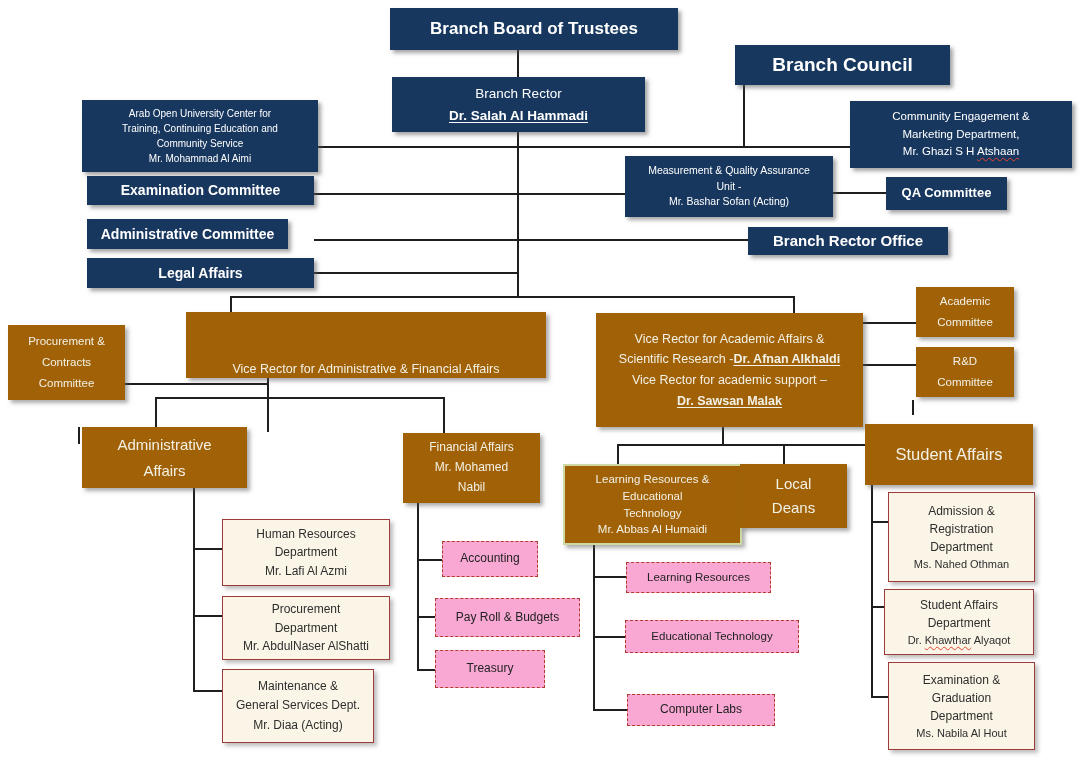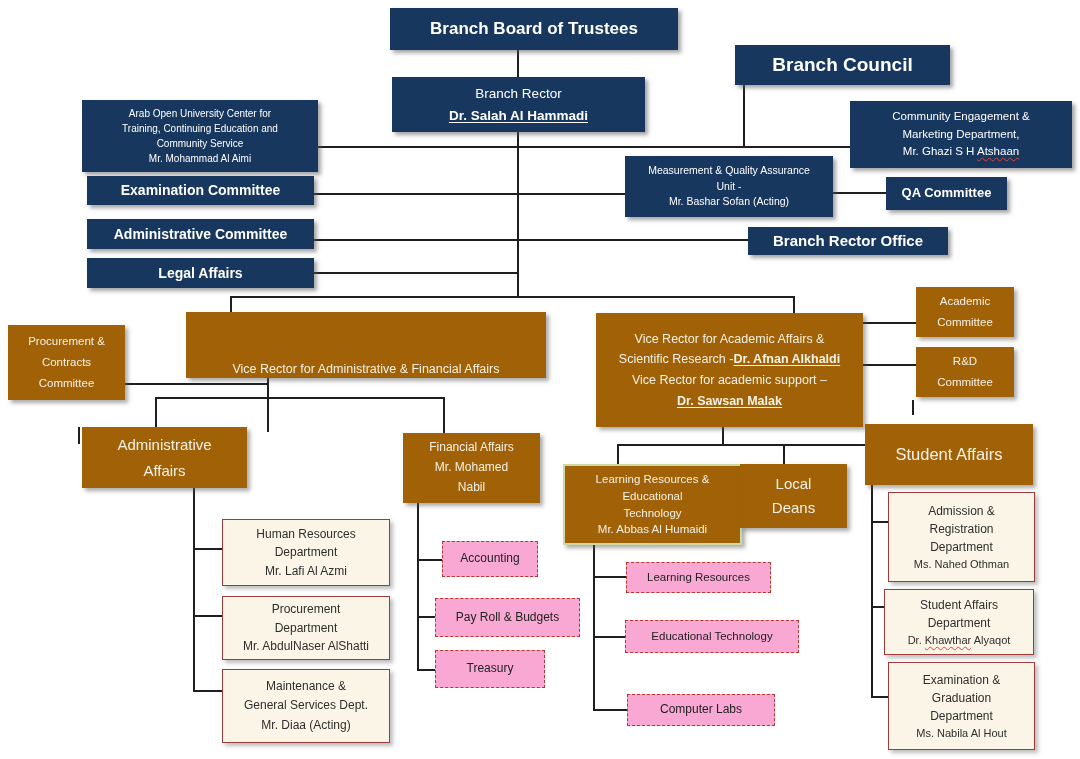--- a/index.html
+++ b/index.html
@@ -100,21 +100,21 @@
   <div class="box navy" style="left:625px;top:156px;width:208px;height:61px;font-size:10.5px;line-height:1.5">
     <span>Measurement &amp; Quality Assurance</span>
     <span>Unit -</span>
     <span>Mr. Bashar Sofan (Acting)</span>
   </div>
 
   <div class="box navy bold" style="left:886px;top:177px;width:121px;height:33px;font-size:13px">
     <span>QA Committee</span>
   </div>
 
-  <div class="box navy bold" style="left:87px;top:219px;width:227px;height:30px;font-size:14px">
+  <div class="box navy bold" style="left:87px;top:219px;width:201px;height:30px;font-size:14px">
     <span>Administrative Committee</span>
   </div>
 
   <div class="box navy bold" style="left:748px;top:227px;width:200px;height:28px;font-size:15px">
     <span>Branch Rector Office</span>
   </div>
 
   <div class="box navy bold" style="left:87px;top:258px;width:227px;height:30px;font-size:14px">
     <span>Legal Affairs</span>
   </div>
@@ -178,21 +178,21 @@
     <span>Department</span>
     <span>Mr. Lafi Al Azmi</span>
   </div>
 
   <div class="box cream" style="left:222px;top:596px;width:168px;height:64px;font-size:12px;line-height:1.55">
     <span>Procurement</span>
     <span>Department</span>
     <span>Mr. AbdulNaser AlShatti</span>
   </div>
 
-  <div class="box cream" style="left:222px;top:669px;width:168px;height:74px;font-size:12px;line-height:1.6">
+  <div class="box cream" style="left:222px;top:669px;width:152px;height:74px;font-size:12px;line-height:1.6">
     <span>Maintenance &amp;</span>
     <span>General Services Dept.</span>
     <span>Mr. Diaa (Acting)</span>
   </div>
 
   <div class="box dash" style="left:442px;top:541px;width:96px;height:36px;font-size:12px">
     <span>Accounting</span>
   </div>
 
   <div class="box dash" style="left:435px;top:598px;width:145px;height:39px;font-size:12px">

